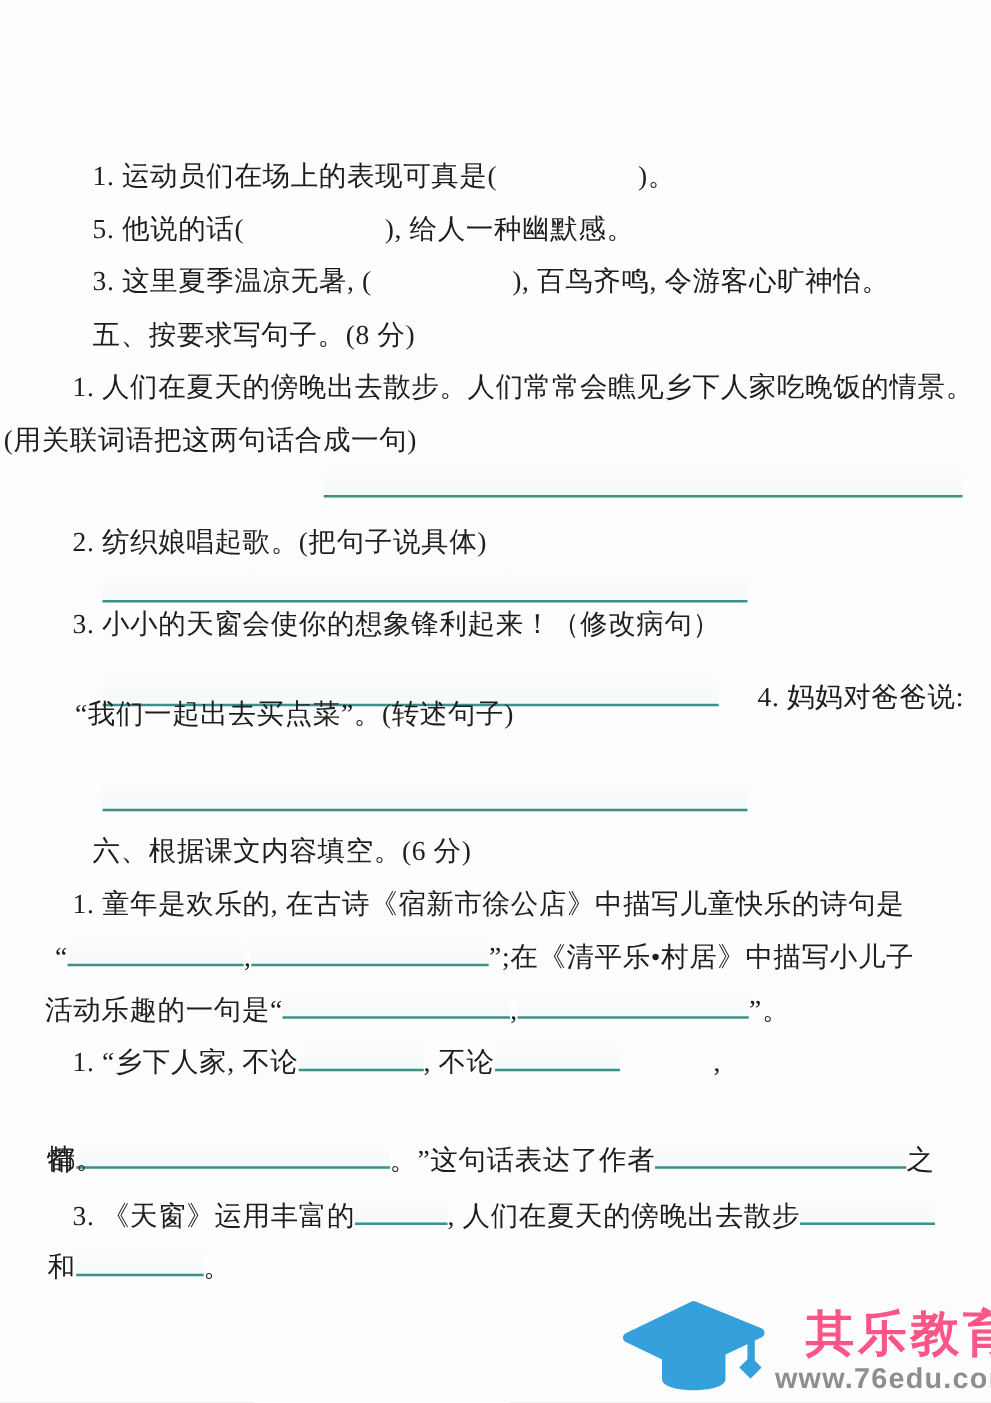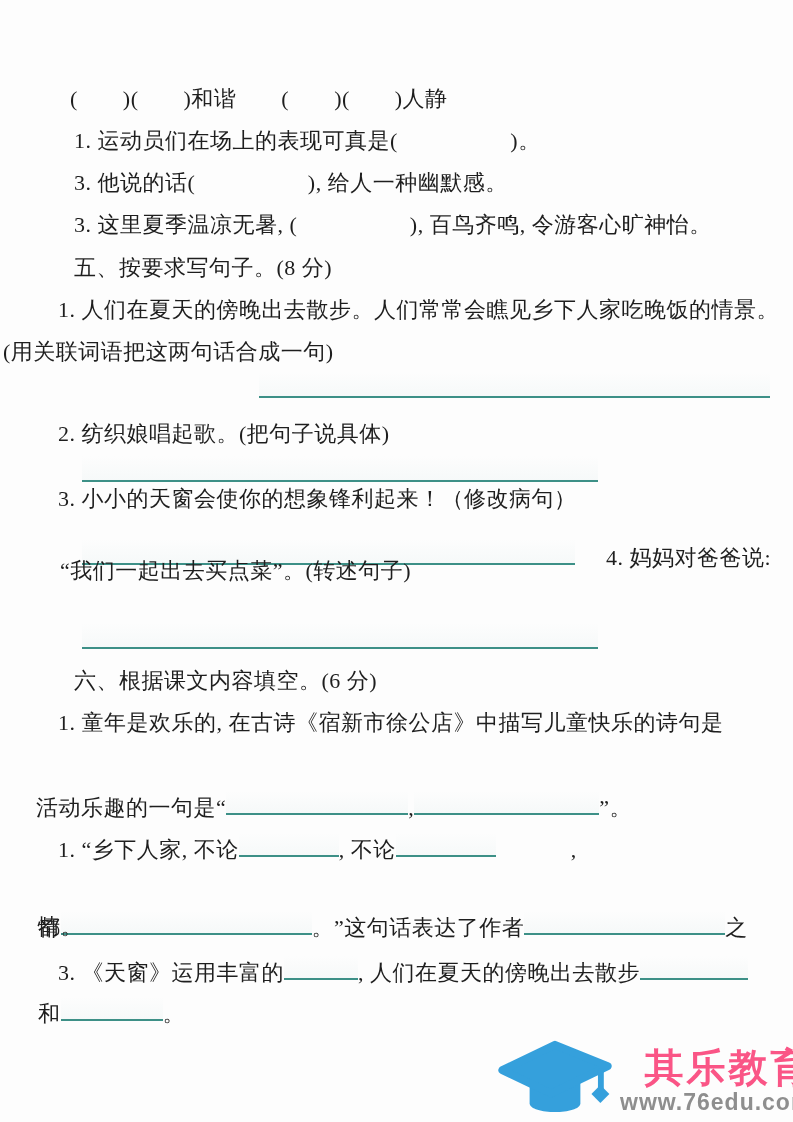--- a/index.html
+++ b/index.html
@@ -53,43 +53,45 @@
     font-size:23px;font-weight:bold;
     color:#8e8e8e;letter-spacing:1px;line-height:26px;
     margin-top:1px;
   }
 </style>
 </head>
 <body>
 
 <div class="page">
 
-  <div class="line" style="top:84px;left:70px">(　　)(　　)和谐　　(　　)(　　)人静</div>
   <div class="line" style="top:126px;left:74px">1. 运动员们在场上的表现可真是(　　　　　)。</div>
-  <div class="line" style="top:168px;left:74px">3. 他说的话(　　　　　), 给人一种幽默感。</div>
+  <div class="line" style="top:168px;left:74px">5. 他说的话(　　　　　), 给人一种幽默感。</div>
   <div class="line" style="top:210px;left:74px">3. 这里夏季温凉无暑, (　　　　　), 百鸟齐鸣, 令游客心旷神怡。</div>
 
   <div class="line" style="top:253px;left:74px">五、按要求写句子。(8 分)</div>
   <div class="line" style="top:295px;left:58px">1. 人们在夏天的傍晚出去散步。人们常常会瞧见乡下人家吃晚饭的情景。</div>
   <div class="line" style="top:337px;left:3px">(用关联词语把这两句话合成一句)</div>
   <div class="answer-line" style="top:372px;left:259px;width:511px"></div>
 
   <div class="line" style="top:419px;left:58px">2. 纺织娘唱起歌。(把句子说具体)</div>
   <div class="answer-line" style="top:456px;left:82px;width:516px"></div>
 
   <div class="line" style="top:484px;left:58px">3. 小小的天窗会使你的想象锋利起来！（修改病句）</div>
   <div class="answer-line" style="top:539px;left:82px;width:493px"></div>
   <div class="line" style="top:543px;left:606px">4. 妈妈对爸爸说:</div>
 
   <div class="line" style="top:556px;left:60px">“我们一起出去买点菜”。(转述句子)</div>
   <div class="answer-line" style="top:623px;left:82px;width:516px"></div>
 
   <div class="line" style="top:666px;left:74px">六、根据课文内容填空。(6 分)</div>
   <div class="line" style="top:708px;left:58px">1. 童年是欢乐的, 在古诗《宿新市徐公店》中描写儿童快乐的诗句是</div>
 
+  <div class="line" style="top:749px;left:44px">
+    <span>“</span><span class="blank" style="width:141px"></span><span>,</span><span class="blank" style="width:190px"></span><span>”;在《清平乐•村居》中描写小儿子</span>
+  </div>
 
   <div class="line" style="top:791px;left:36px">
     <span>活动乐趣的一句是“</span><span class="blank" style="width:182px"></span><span>,</span><span class="blank" style="width:185px"></span><span>”。</span>
   </div>
 
   <div class="line" style="top:833px;left:58px">
     <span>1. “乡下人家, 不论</span><span class="blank" style="width:100px"></span><span>, 不论</span><span class="blank" style="width:100px"></span><span class="gap" style="width:75px"></span><span>,</span>
   </div>
 
   <div class="line" style="top:911px;left:38px">

